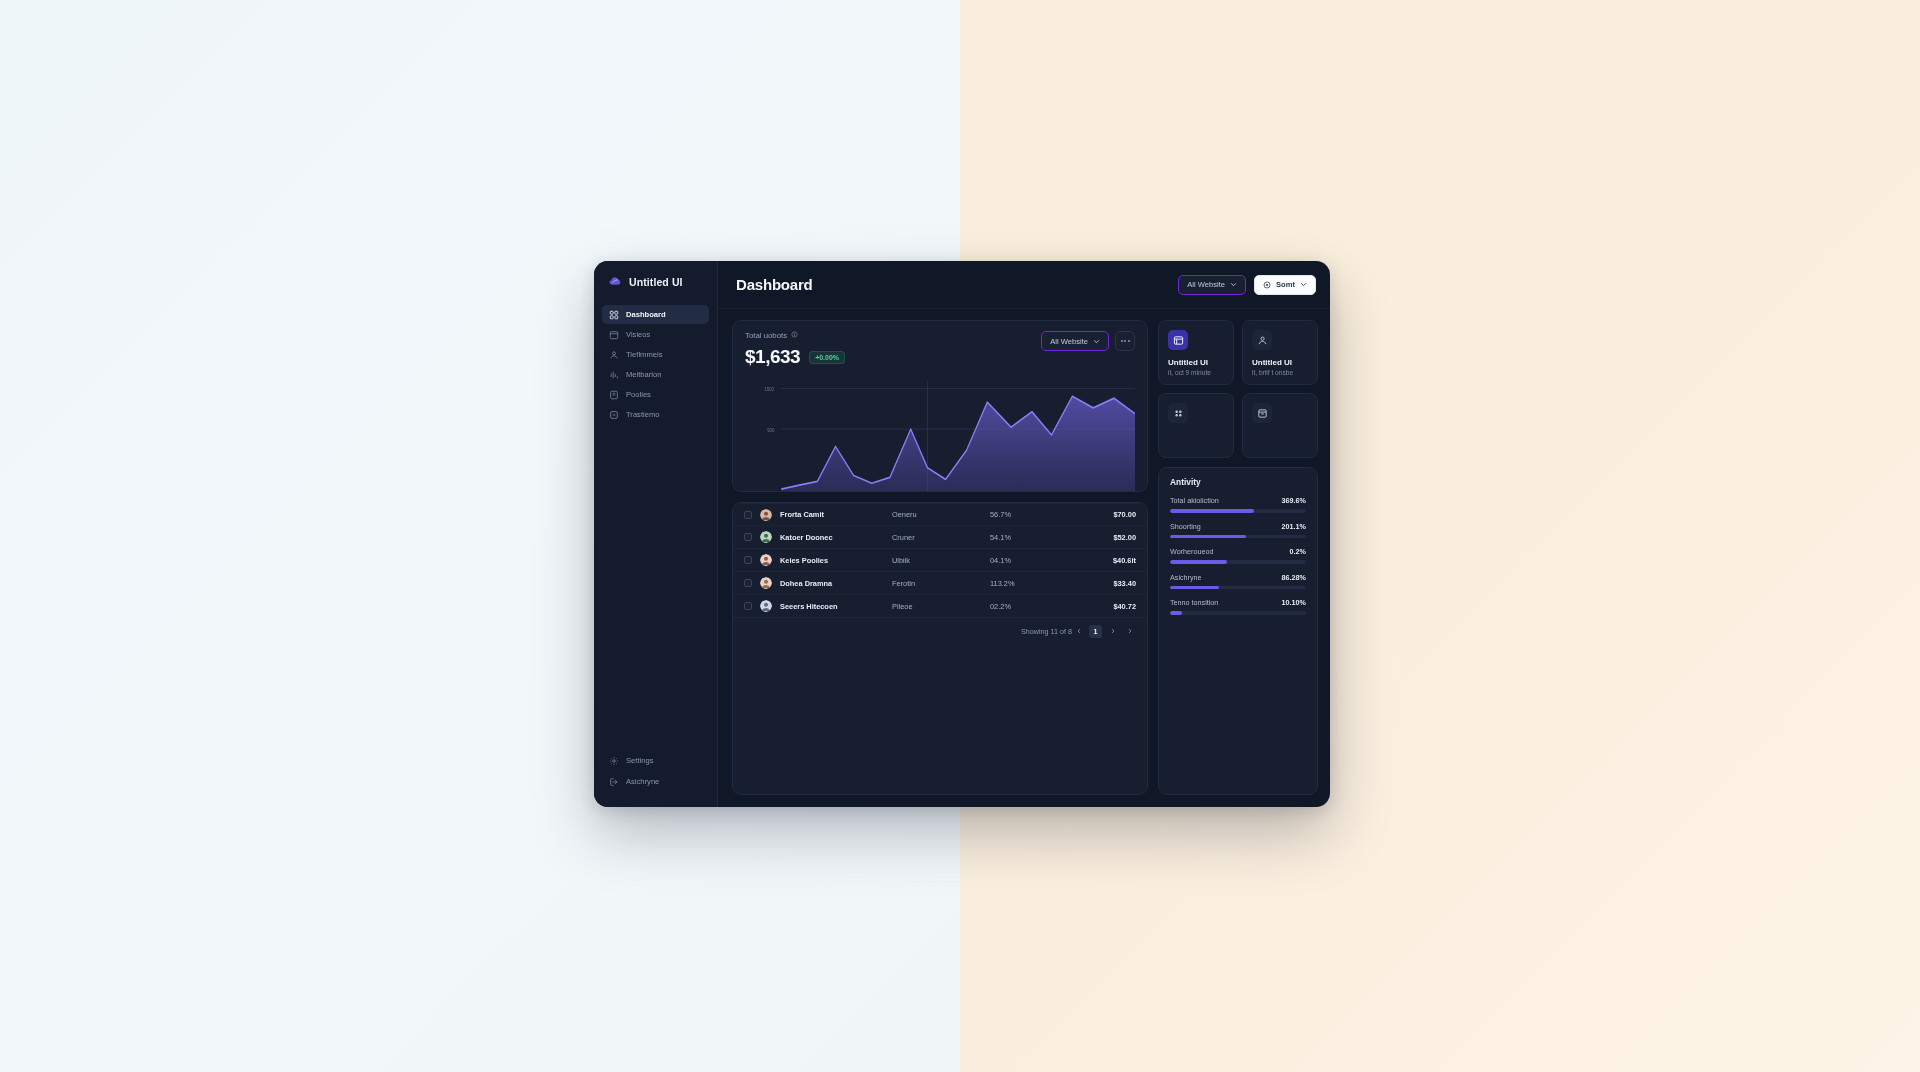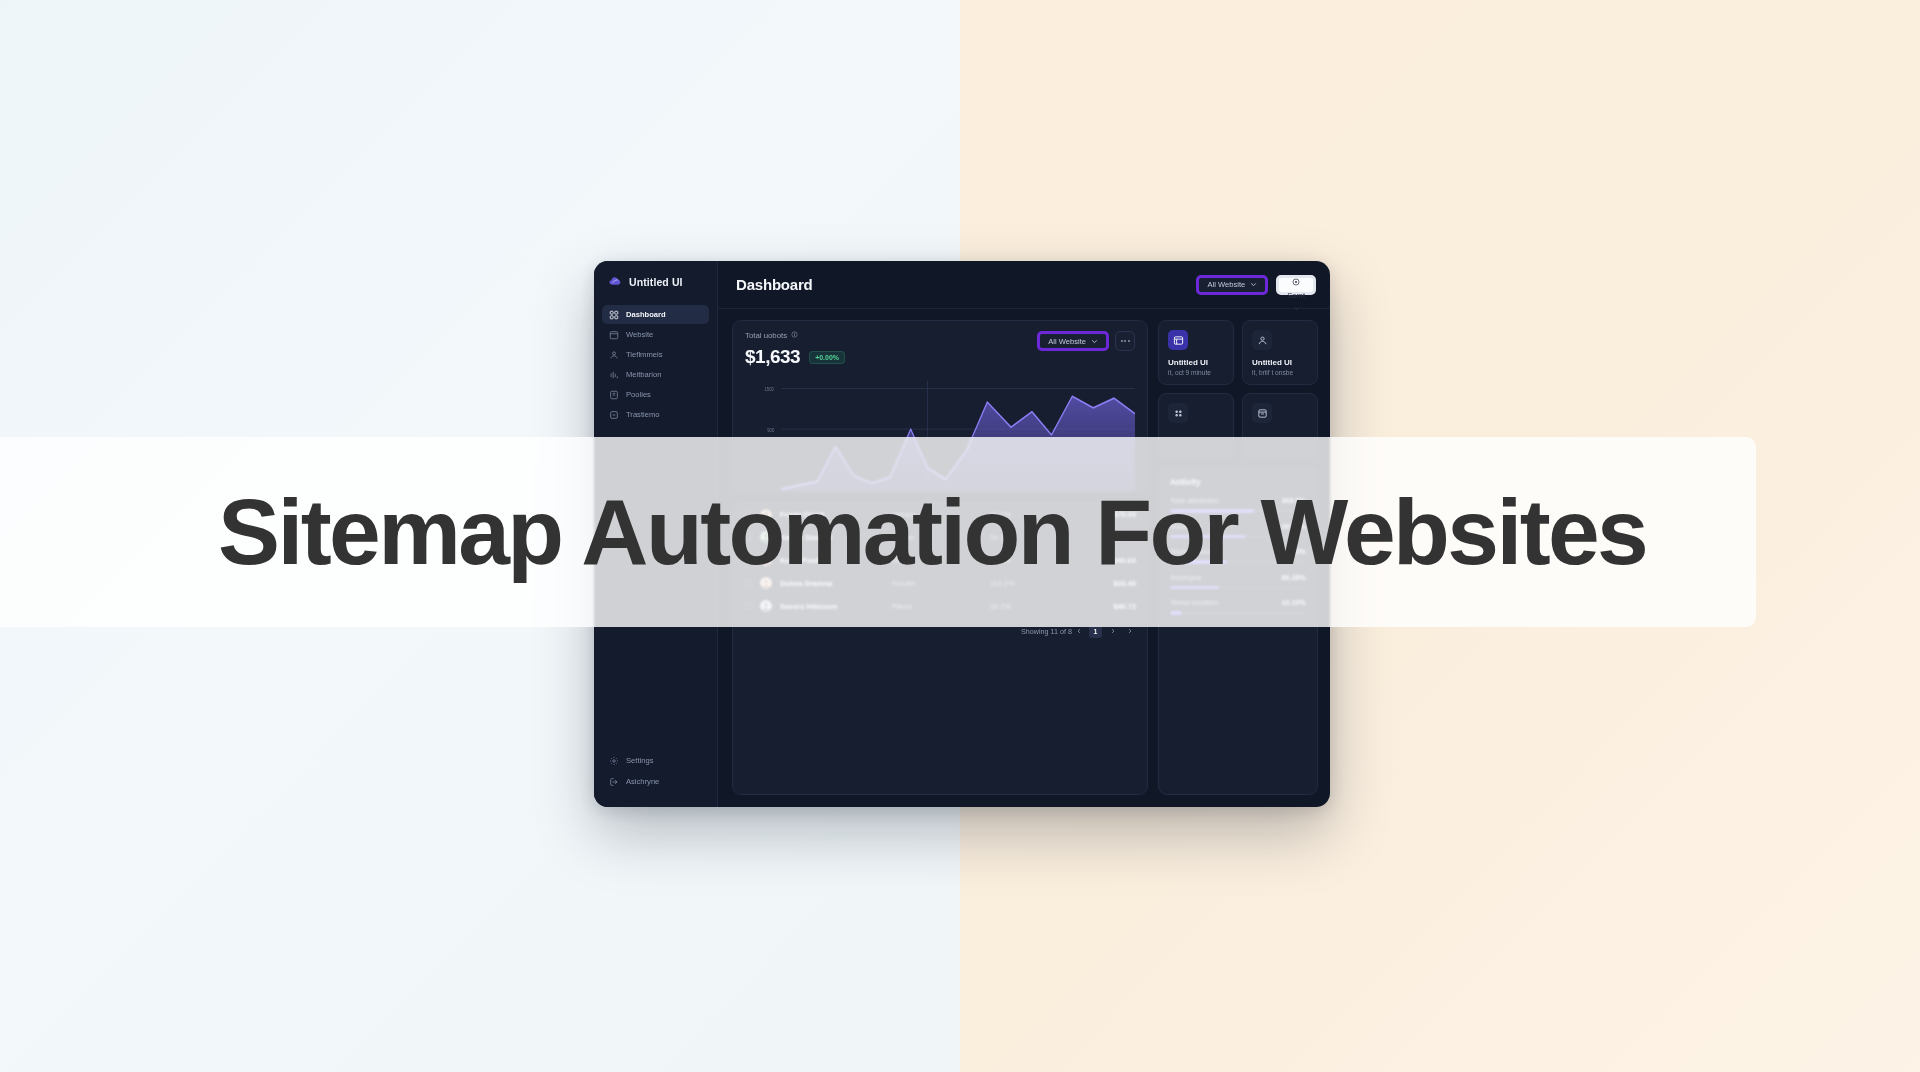--- a/index.html
+++ b/index.html
@@ -64,24 +64,24 @@
     height: 48px; flex: 0 0 48px;
     display: flex; align-items: center; justify-content: space-between;
     padding: 0 14px 0 18px;
     border-bottom: 1px solid #1b2337;
   }
   #page-title { font-size: 15px; font-weight: 700; color: #f4f6fa; letter-spacing: -.2px; }
   .topbar-right { display: flex; align-items: center; gap: 8px; }
   .pill {
     display: flex; align-items: center; gap: 5px;
     height: 20px; padding: 0 8px;
-    border: 3px solid #6d28d9; border-radius: 5px;
+    border: 1px solid #6d28d9; border-radius: 5px;
     background: #182031; font-size: 7.6px; color: #c3cbdb; white-space: nowrap;
   }
-  .pill.light { background: #fbfcfe; border-color: #e3e7ef; color: #2c3548; font-weight: 400; flex-direction: column; }
+  .pill.light { background: #fbfcfe; border-color: #e3e7ef; color: #2c3548; font-weight: 700; }
   .chev { width: 7px; height: 7px; display: block; }
   .dot-ico { width: 8px; height: 8px; display: block; }
 
   #content { flex: 1 1 auto; display: flex; gap: 10px; padding: 11px 12px 12px 14px; min-height: 0; }
   .col-left  { flex: 1 1 auto; display: flex; flex-direction: column; gap: 10px; min-width: 0; }
   .col-right { width: 160px; flex: 0 0 160px; display: flex; flex-direction: column; gap: 9px; }
 
   .card { background: #161e2f; border: 1px solid #212b42; border-radius: 9px; }
 
   
@@ -210,21 +210,21 @@
           <span>Dashboard</span>
         </div>
 
         <div class="nav-item">
           <span class="nav-ico">
             <svg width="10" height="10" viewBox="0 0 24 24" fill="none" stroke="currentColor" stroke-width="2">
               <rect x="3" y="4" width="18" height="17" rx="2.5"></rect>
                 <path d="M3 9h18"></path>
             </svg>
           </span>
-          <span>Website</span>
+          <span>Visieos</span>
         </div>
 
         <div class="nav-item">
           <span class="nav-ico">
             <svg width="10" height="10" viewBox="0 0 24 24" fill="none" stroke="currentColor" stroke-width="2">
               <circle cx="12" cy="8" r="3.5"></circle>
                 <path d="M4.5 20c1.2-4 4-6 7.5-6s6.3 2 7.5 6"></path>
             </svg>
           </span>
           <span>Tieflmmeis</span>
@@ -566,17 +566,14 @@
                   </div>
                 </div>
               </div>
           </div>
         </div>
 
       </div>
     </div>
   </div>
 
-  <div id="headline-band">
-    <div id="headline">Sitemap Automation For Websites</div>
-  </div>
 
 </div>
 
 </body></html>

